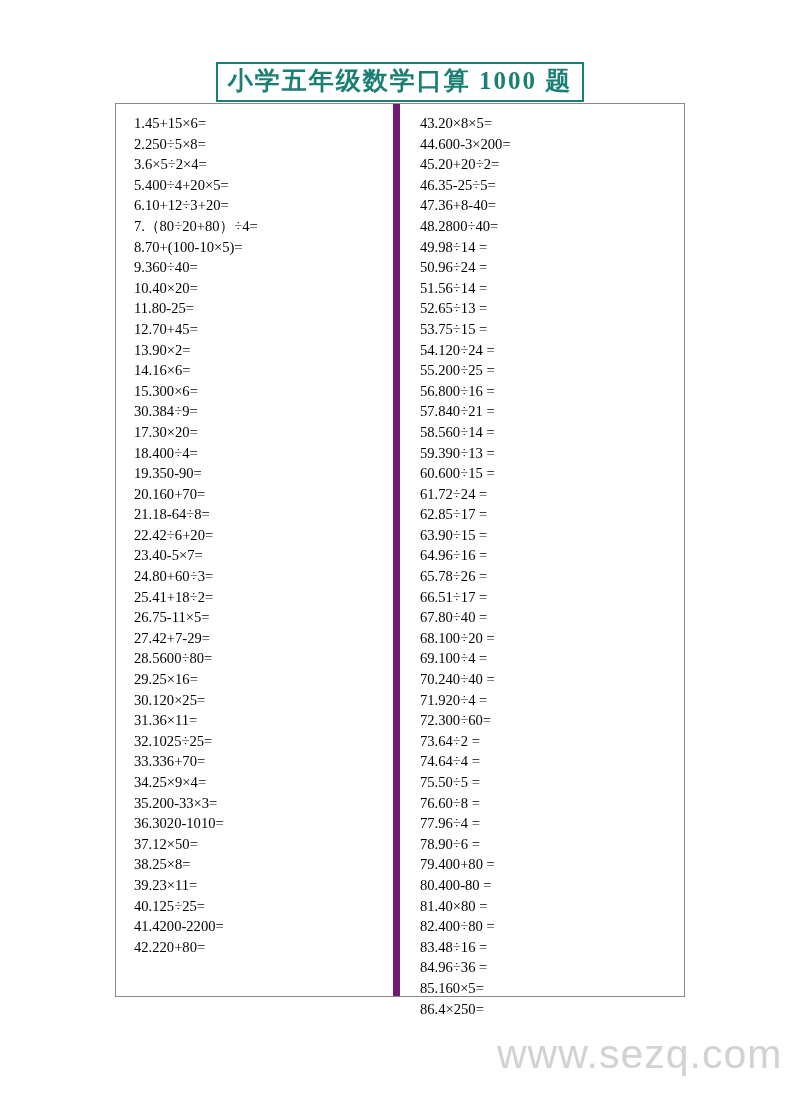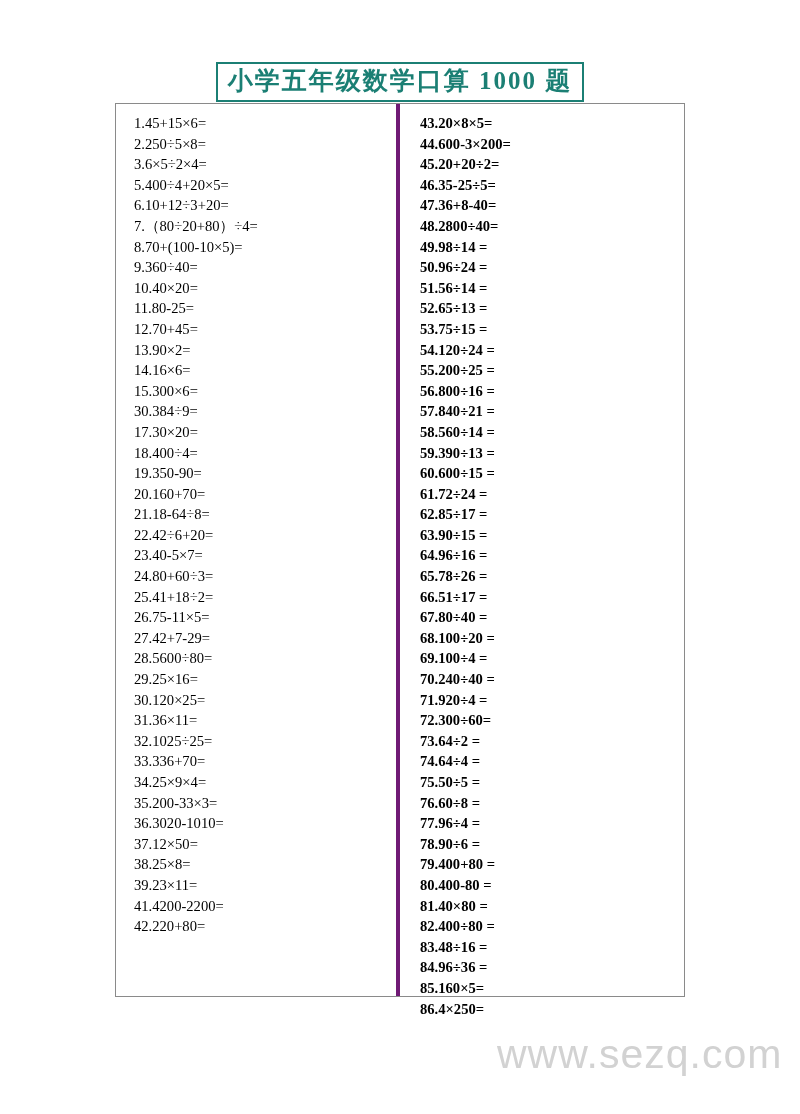--- a/index.html
+++ b/index.html
@@ -48,33 +48,32 @@
     border: 1px solid #8a8a8a;
     box-sizing: border-box;
     display: flex;
   }
   .col {
     box-sizing: border-box;
     padding: 9px 0 0 0;
     flex: 0 0 50%;
   }
   .col-left {
-    border-right: 4px solid #701a75;
+    border-right: 7px solid #701a75;
   }
   .item {
     font-size: 14.6px;
     line-height: 20.6px;
     color: #000000;
     padding-left: 18px;
     white-space: nowrap;
     font-family: "Liberation Serif", serif;
   }
   .col-right .item {
     padding-left: 20px;
-    font-weight: bold;
   }
   .watermark {
     position: absolute;
     left: 497px;
     top: 1031px;
     font-family: "Liberation Sans", sans-serif;
     font-size: 41px;
     color: #d2d2d2;
     letter-spacing: 1px;
     white-space: nowrap;
@@ -122,20 +121,21 @@
       <div class="item">30.120×25=</div>
       <div class="item">31.36×11=</div>
       <div class="item">32.1025÷25=</div>
       <div class="item">33.336+70=</div>
       <div class="item">34.25×9×4=</div>
       <div class="item">35.200-33×3=</div>
       <div class="item">36.3020-1010=</div>
       <div class="item">37.12×50=</div>
       <div class="item">38.25×8=</div>
       <div class="item">39.23×11=</div>
+      <div class="item">40.125÷25=</div>
       <div class="item">41.4200-2200=</div>
       <div class="item">42.220+80=</div>
     </div>
     <div class="col col-right">
       <div class="item">43.20×8×5=</div>
       <div class="item">44.600-3×200=</div>
       <div class="item">45.20+20÷2=</div>
       <div class="item">46.35-25÷5=</div>
       <div class="item">47.36+8-40=</div>
       <div class="item">48.2800÷40=</div>

